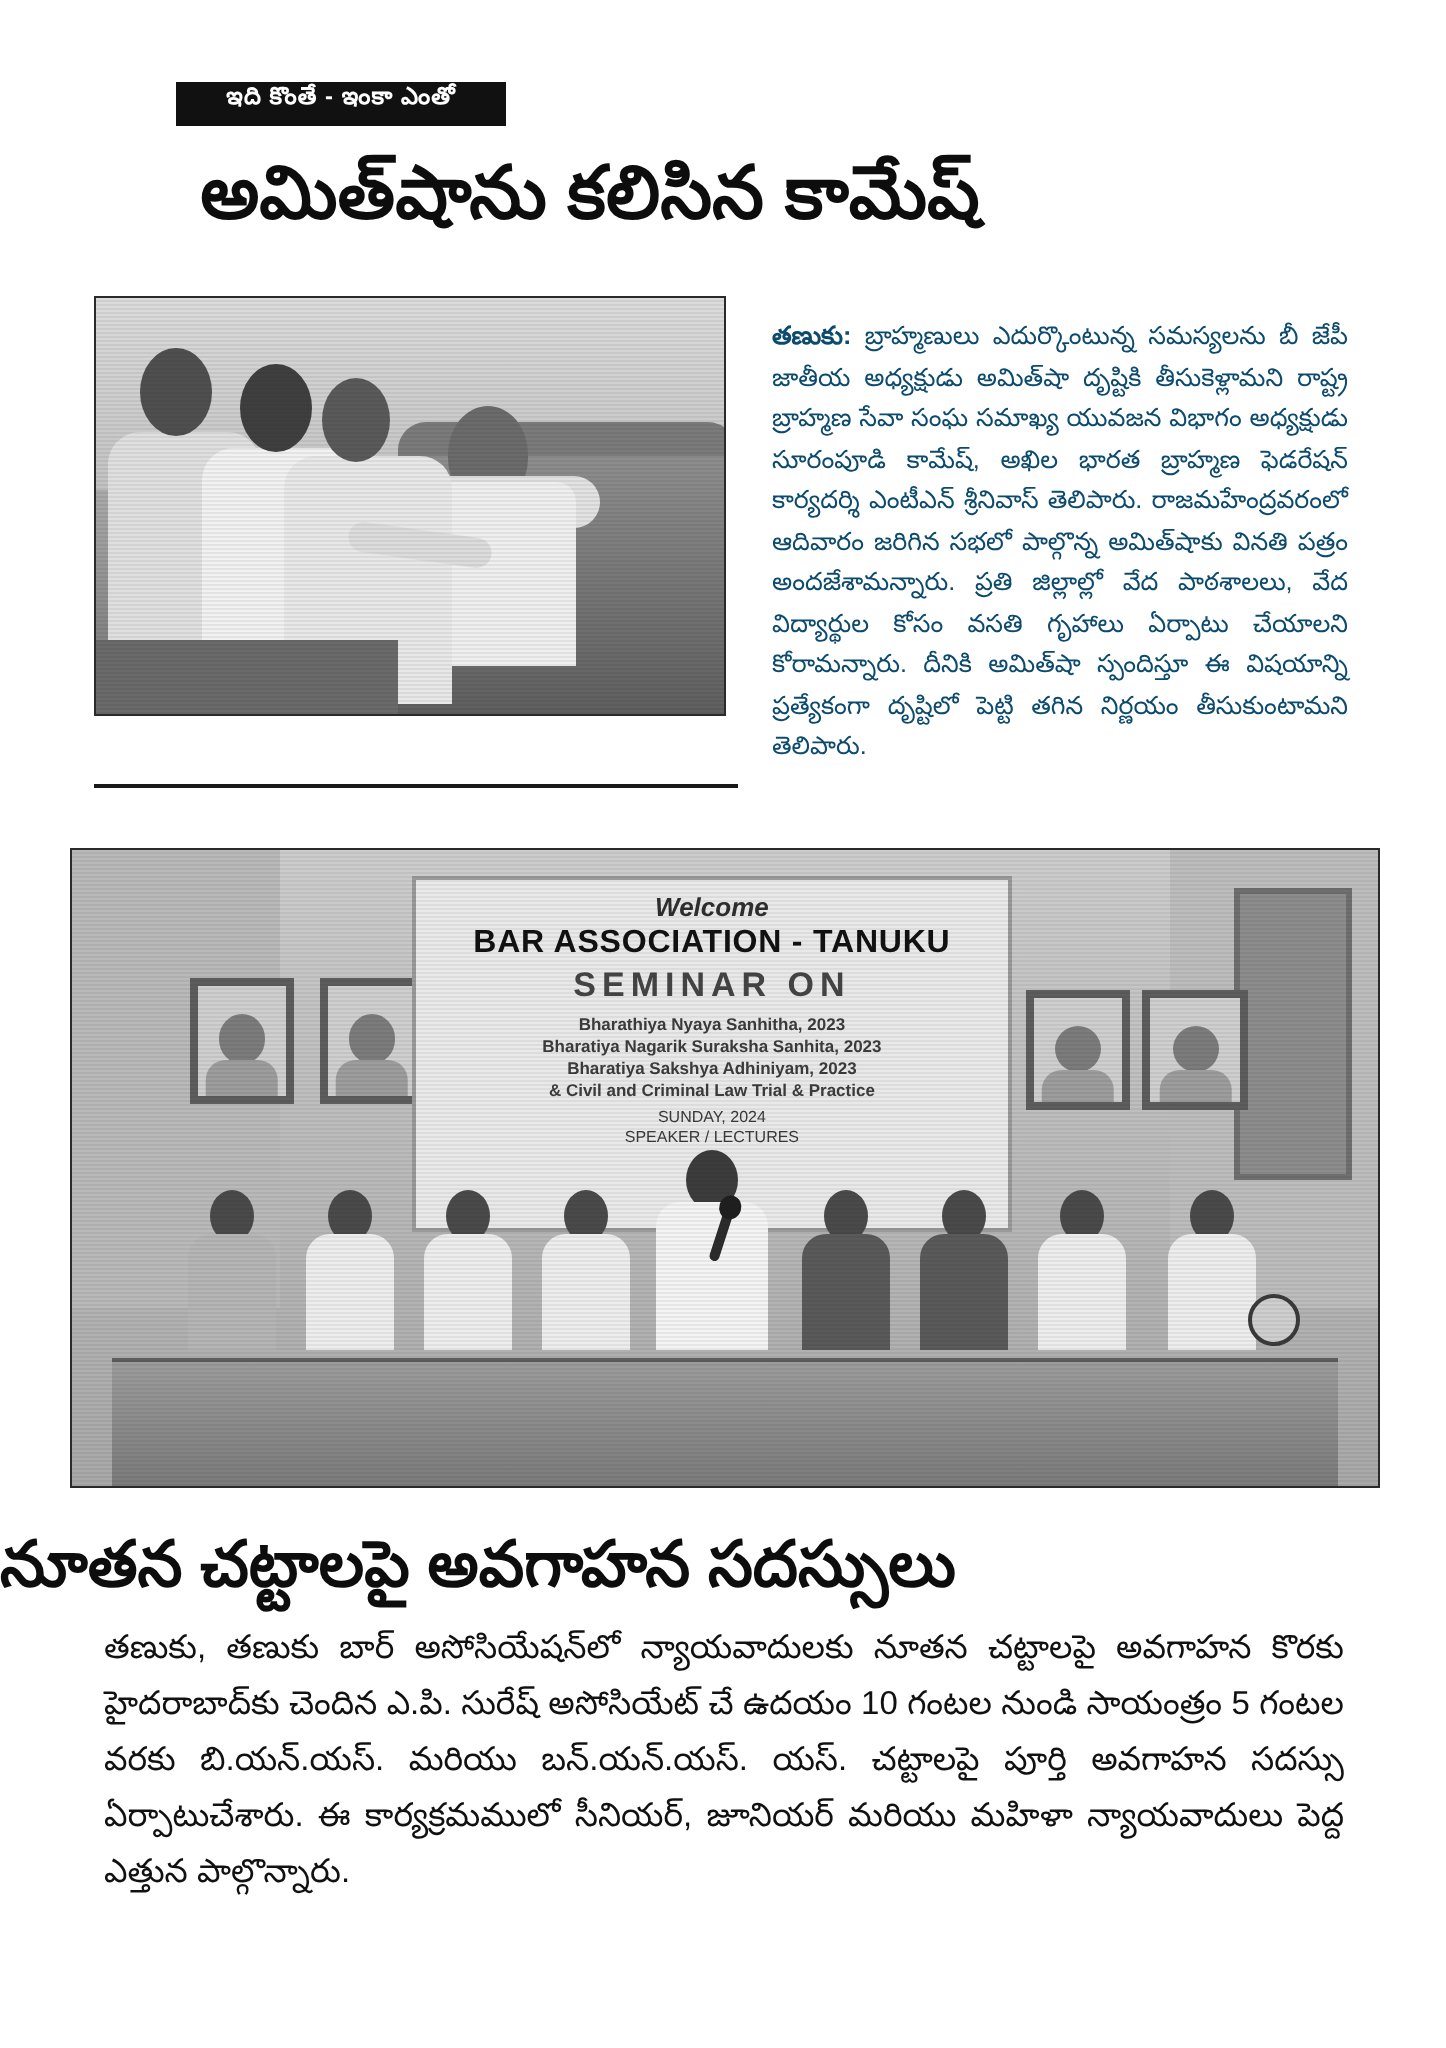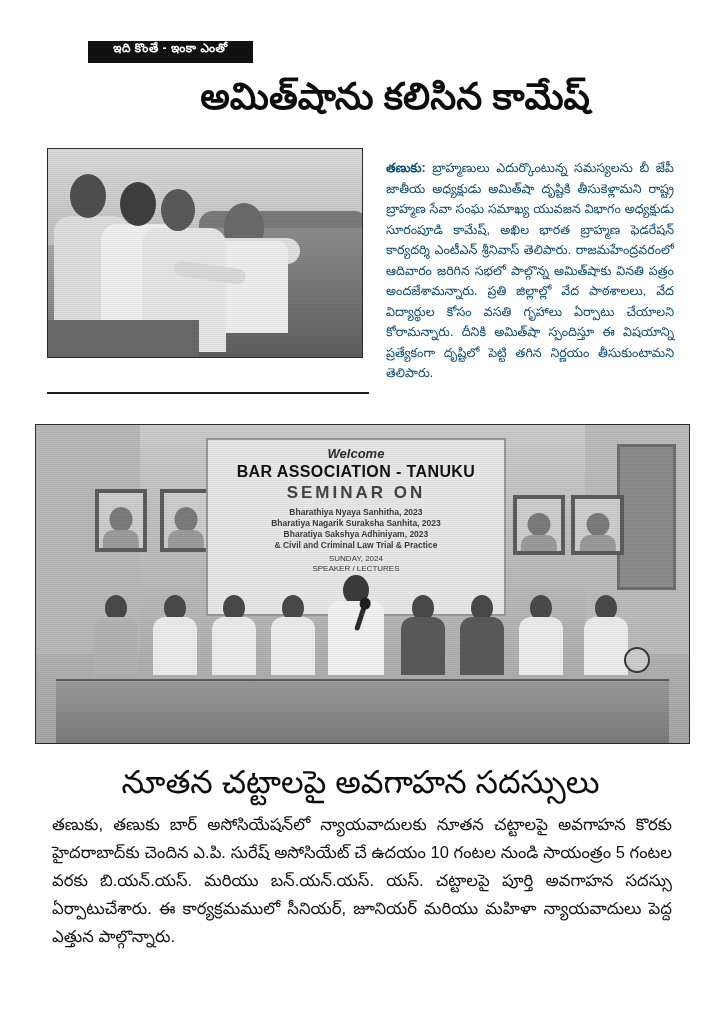--- a/index.html
+++ b/index.html
@@ -38,21 +38,21 @@
     white-space: nowrap;
     font-family: "Liberation Sans", sans-serif;
   }
 
   
   .headline-1 {
     position: absolute;
     left: 0;
     top: 72px;
     width: 590px;
-    text-align: right;
+    text-align: center;
     font-size: 37px;
     line-height: 50px;
     font-weight: bold;
     color: #0d0d0d;
     font-family: "Liberation Sans", sans-serif;
   }
 
   
   .photo1 {
     position: absolute;
@@ -111,24 +111,23 @@
     background: #7e7e7e;
     overflow: hidden;
   }
 
   
   .headline-2 {
     position: absolute;
     left: 0;
     top: 760px;
     width: 721px;
-    text-align: center;
     font-size: 32px;
     line-height: 44px;
-    font-weight: normal;
+    font-weight: bold;
     color: #0d0d0d;
   }
 
   
   .bottom-body {
     position: absolute;
     left: 52px;
     top: 810px;
     width: 620px;
     font-size: 16.5px;

